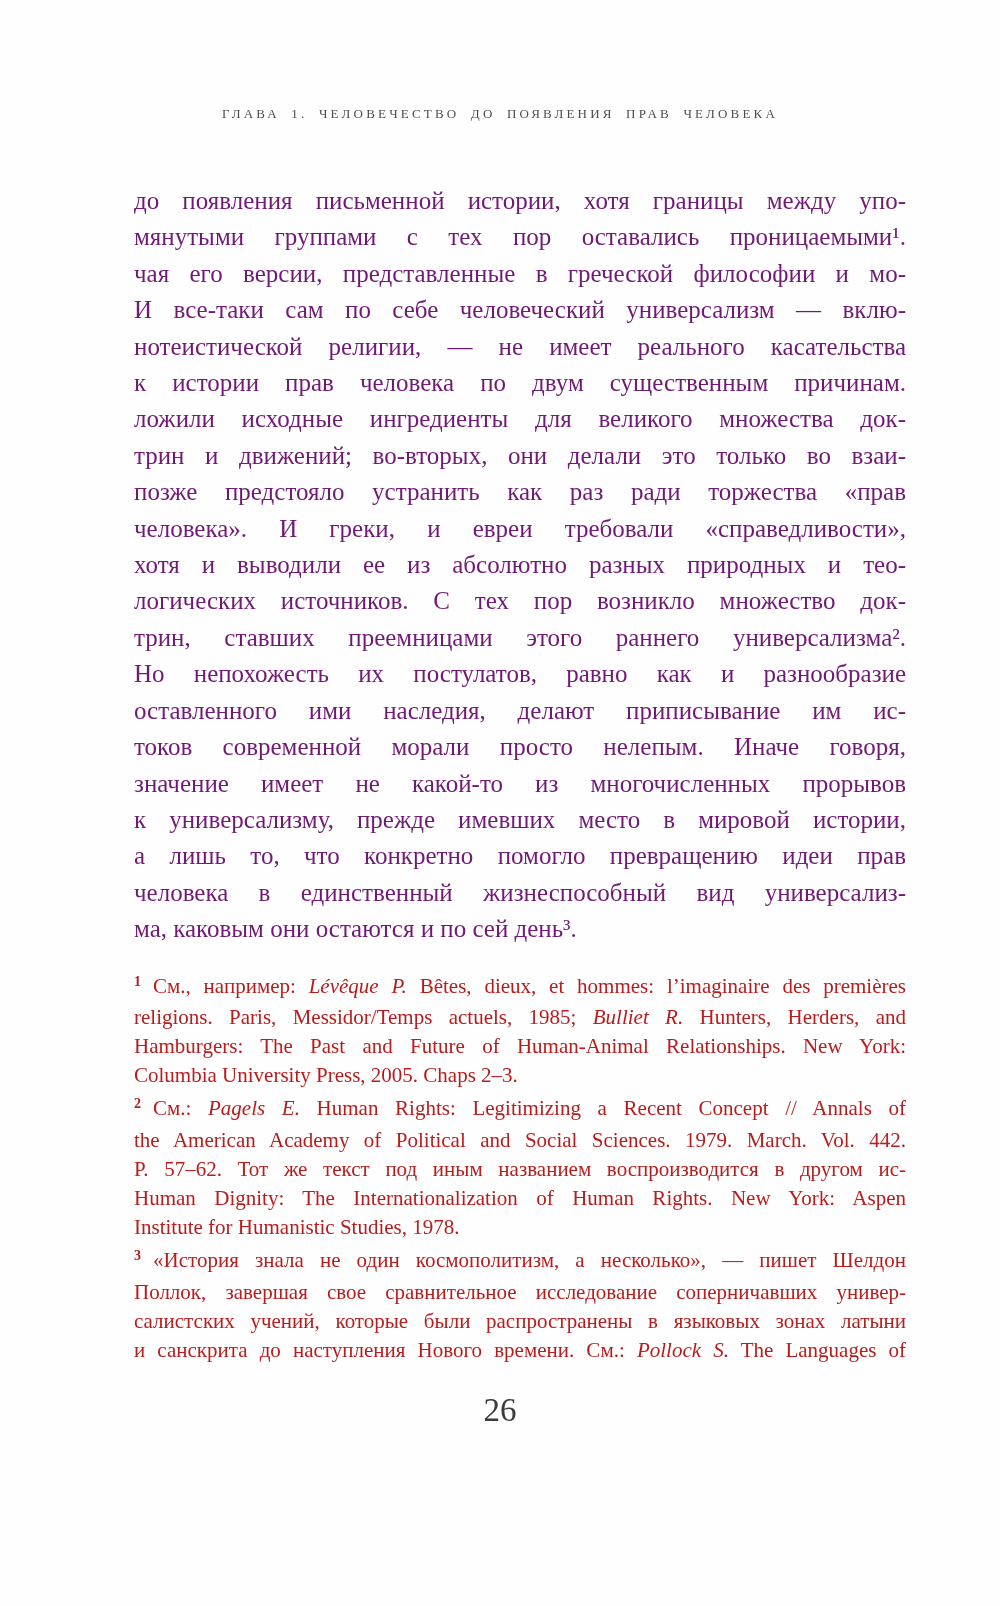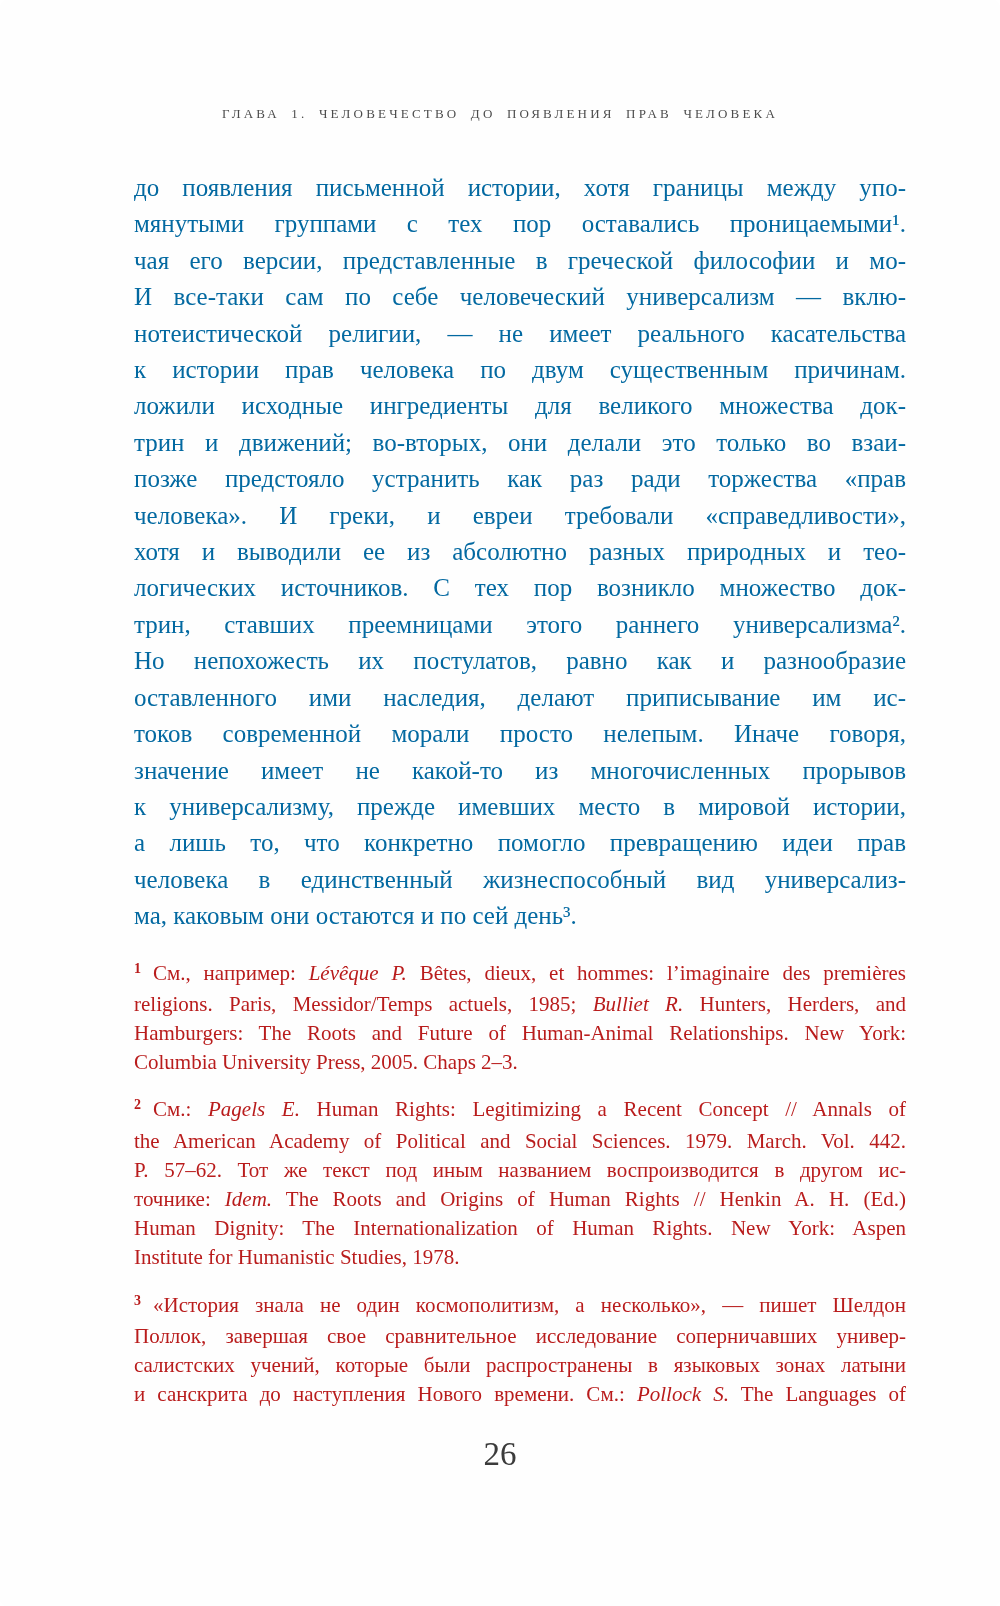--- a/index.html
+++ b/index.html
@@ -25,42 +25,42 @@
     letter-spacing: 3.2px;
     word-spacing: 5px;
     color: #4c4c4c;
     font-weight: 400;
   }
   .text-block {
     margin-left: 134px;
     width: 772px;
   }
   .body-text {
-    margin-top: 48px;
+    margin-top: 61px;
     font-size: 25px;
     line-height: 36.4px;
-    color: #0369a1;
+    color: #701a75;
   }
   .bline {
     text-align: justify;
     text-align-last: justify;
     white-space: normal;
   }
   .bline.last {
     text-align: left;
     text-align-last: left;
   }
   .footnotes {
     margin-top: 24px;
     font-size: 21px;
     line-height: 29.2px;
     color: #b91c1c;
   }
   .footnote + .footnote {
-    margin-top: 18px;
+    margin-top: 4px;
   }
   .fline {
     text-align: left;
   }
   .fline.just {
     text-align: justify;
     text-align-last: justify;
   }
   .fnmark {
     font-weight: bold;
@@ -111,28 +111,27 @@
           <div class="bline">а лишь то, что конкретно помогло превращению идеи прав</div>
           <div class="bline">человека в единственный жизнеспособный вид универсализ-</div>
         </div>
       <div class="bline last">ма, каковым они остаются и по сей день³.</div>
     </div>
 
     <div class="footnotes">
         <div class="footnote">
           <div class="fline just"><span class="fnmark">1</span><span>См., например: </span><span class="it">Lévêque P.</span><span> Bêtes, dieux, et hommes: l’imaginaire des premières</span></div>
           <div class="fline just"><span>religions. Paris, Messidor/Temps actuels, 1985; </span><span class="it">Bulliet R.</span><span> Hunters, Herders, and</span></div>
-          <div class="fline just"><span>Hamburgers: The Roots and Future of Human-Animal Relationships. New York:</span></div>
+          <div class="fline just"><span>Hamburgers: The Past and Future of Human-Animal Relationships. New York:</span></div>
           <div class="fline"><span>Columbia University Press, 2005. Chaps 2–3.</span></div>
         </div>
         <div class="footnote">
           <div class="fline just"><span class="fnmark">2</span><span>См.: </span><span class="it">Pagels E.</span><span> Human Rights: Legitimizing a Recent Concept // Annals of</span></div>
           <div class="fline just"><span>the American Academy of Political and Social Sciences. 1979. March. Vol. 442.</span></div>
           <div class="fline just"><span>P. 57–62. Тот же текст под иным названием воспроизводится в другом ис-</span></div>
-          <div class="fline just"><span>точнике: </span><span class="it">Idem.</span><span> The Roots and Origins of Human Rights // Henkin A. H. (Ed.)</span></div>
           <div class="fline just"><span>Human Dignity: The Internationalization of Human Rights. New York: Aspen</span></div>
           <div class="fline"><span>Institute for Humanistic Studies, 1978.</span></div>
         </div>
         <div class="footnote">
           <div class="fline just"><span class="fnmark">3</span><span>«История знала не один космополитизм, а несколько», — пишет Шелдон</span></div>
           <div class="fline just"><span>Поллок, завершая свое сравнительное исследование соперничавших универ-</span></div>
           <div class="fline just"><span>салистских учений, которые были распространены в языковых зонах латыни</span></div>
           <div class="fline just"><span>и санскрита до наступления Нового времени. См.: </span><span class="it">Pollock S.</span><span> The Languages of</span></div>
         </div>
       </div>

